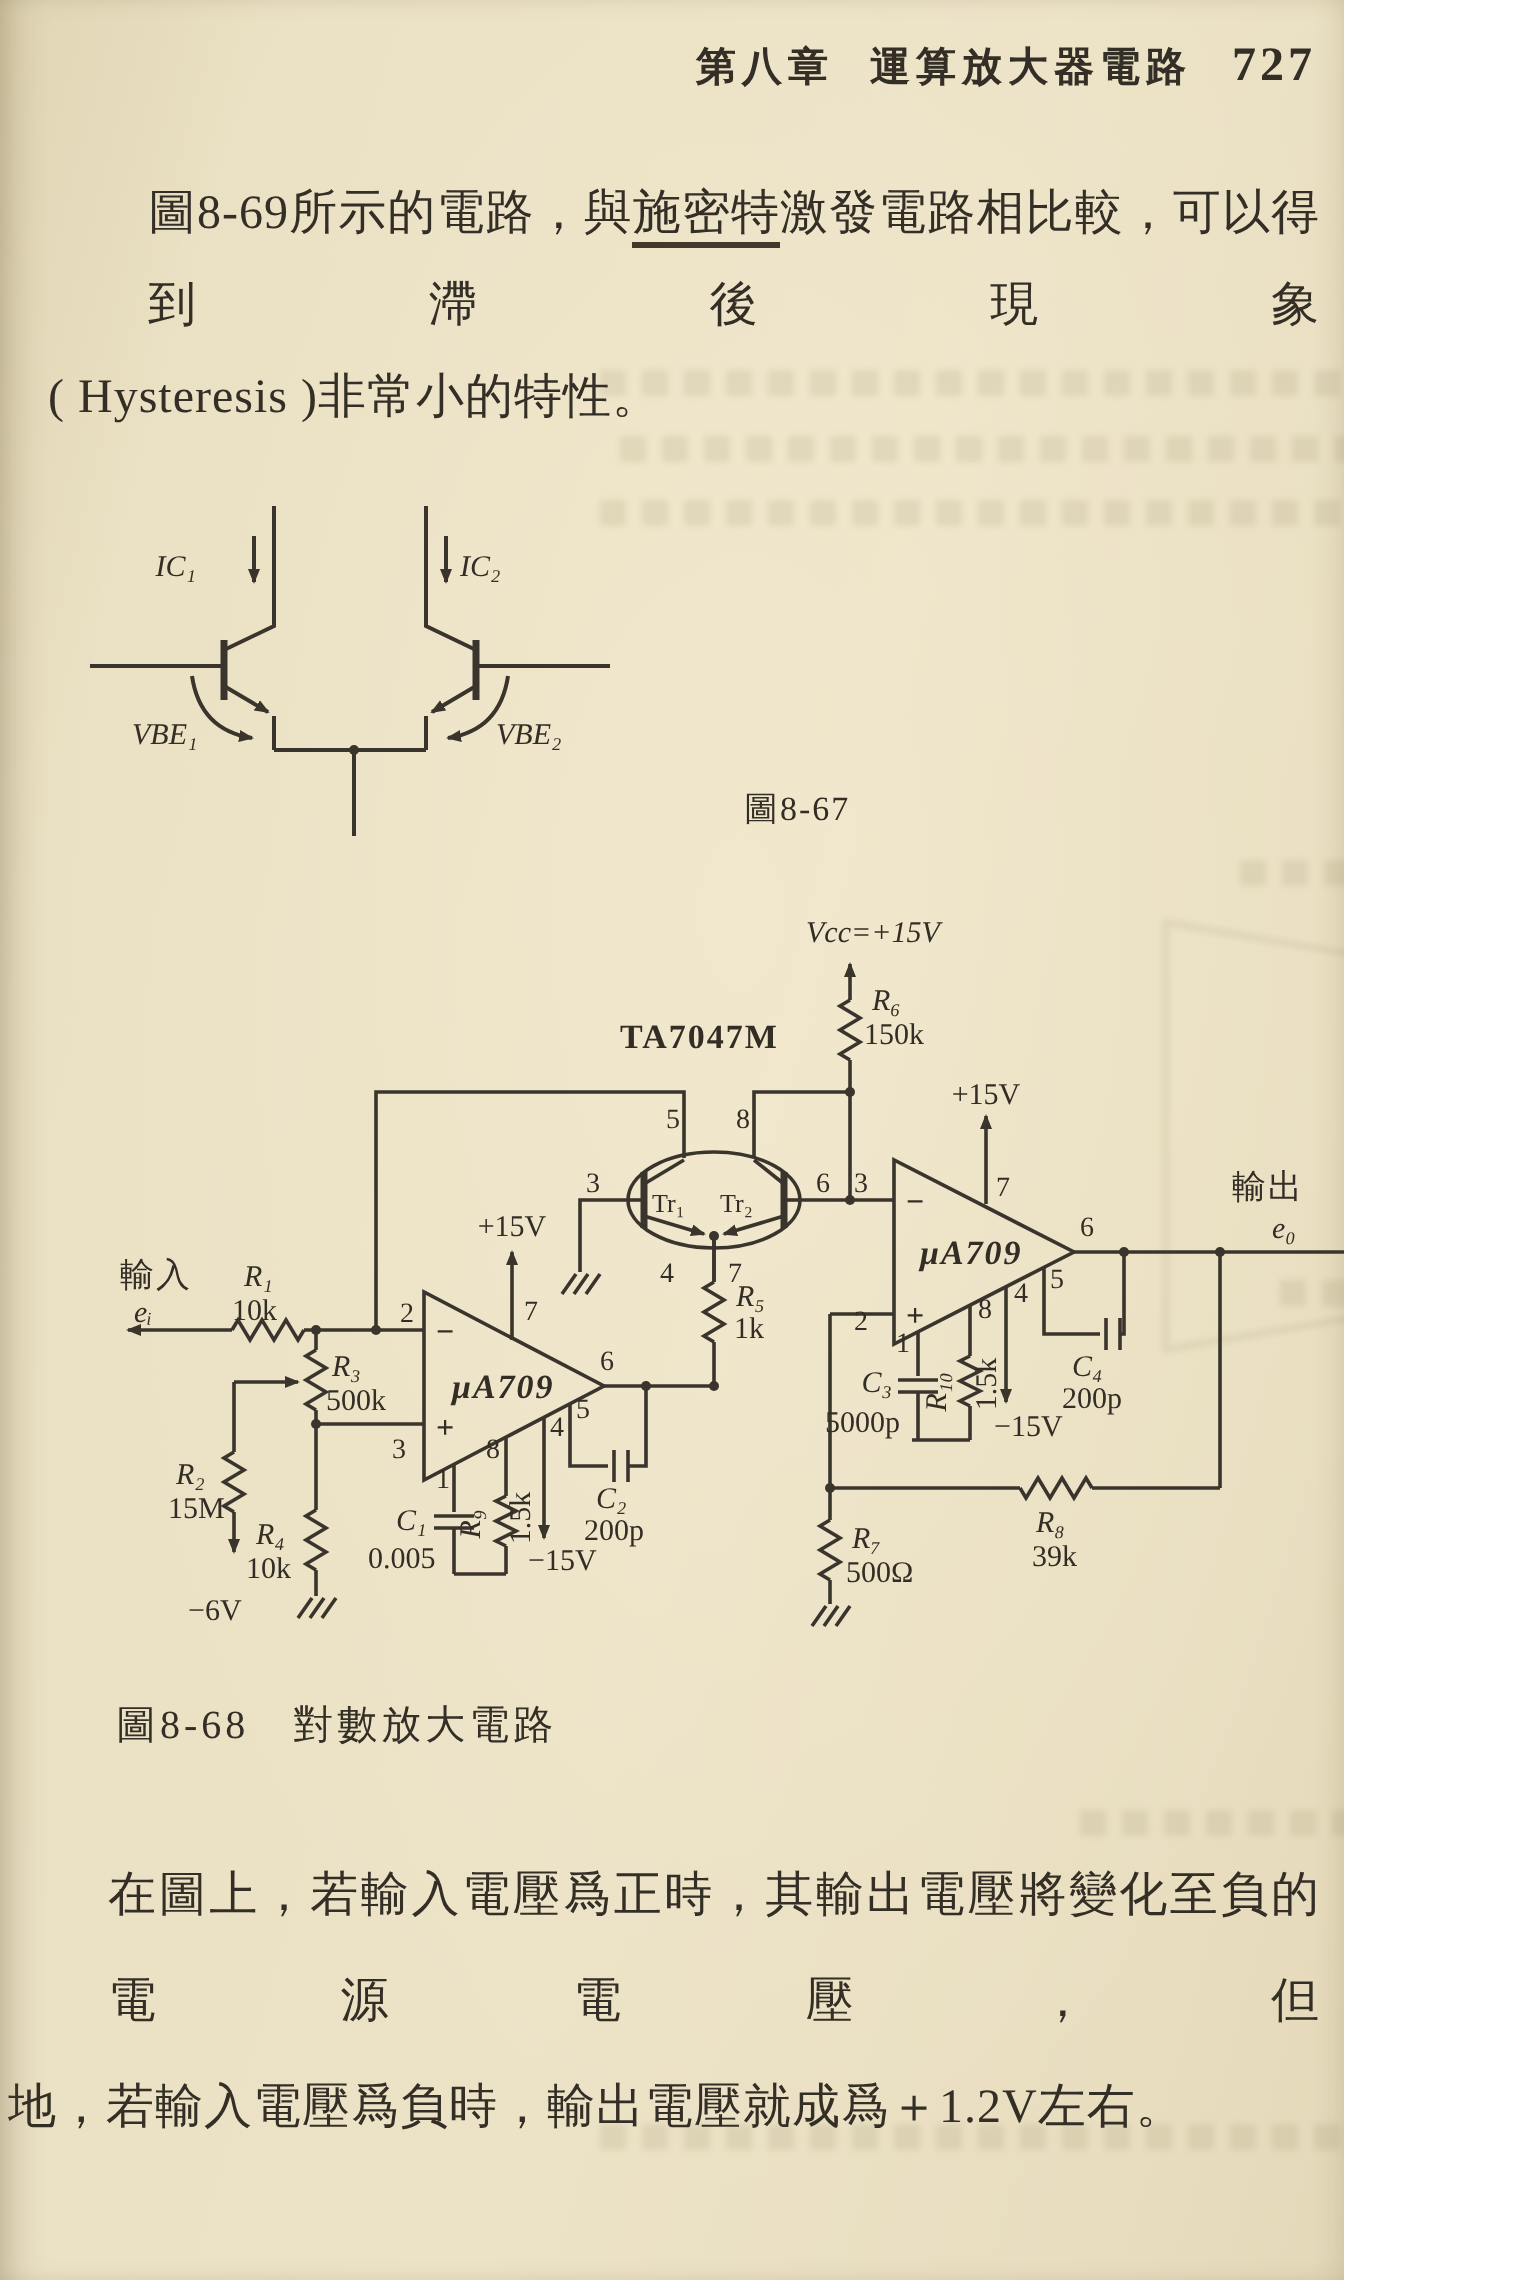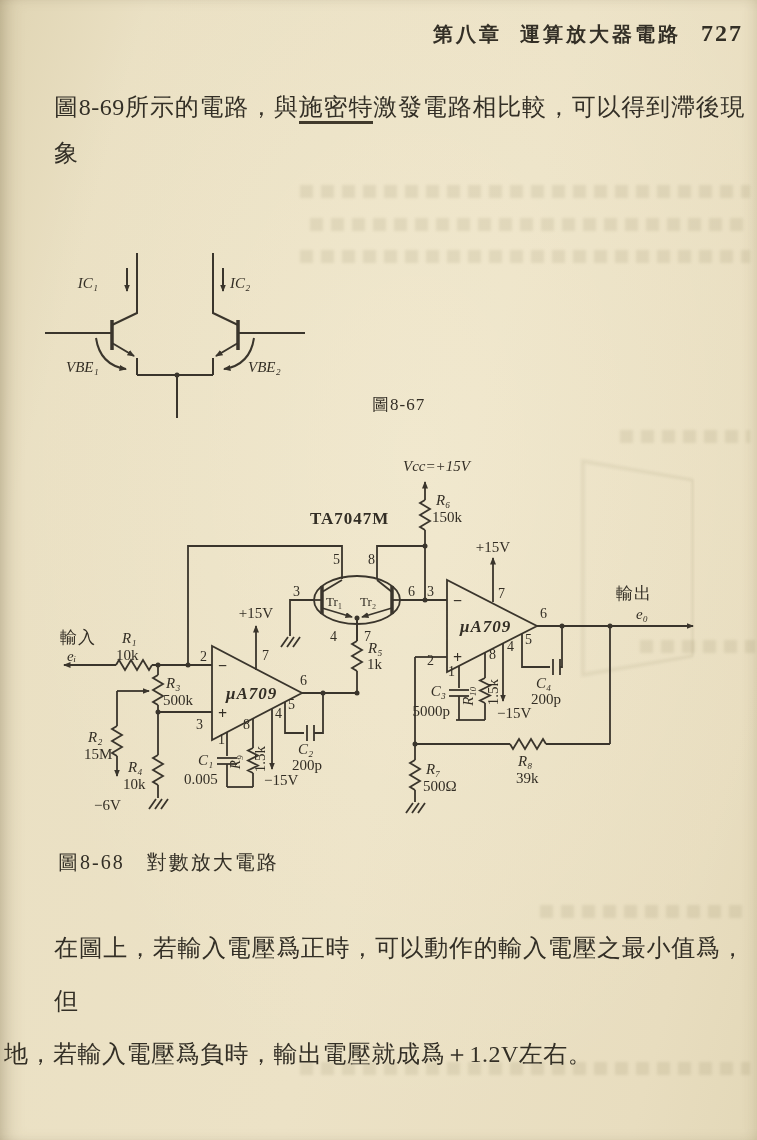--- a/index.html
+++ b/index.html
@@ -1,33 +1,33 @@
 <!DOCTYPE html>
 <html><head>
 <meta charset="utf-8">
 <style>
   html,body{margin:0;padding:0;}
   .page{
-    position:relative; width:757px; height:1140px; overflow:hidden;
+    position:relative; width:672px; height:1140px; overflow:hidden;
     background:
       radial-gradient(ellipse at 55% 40%, rgba(255,250,230,.25), rgba(0,0,0,0) 70%),
       linear-gradient(105deg,#e0d5b4 0%, #eae0c3 14%, #ece2c6 55%, #e8ddbf 88%, #e3d8b8 100%);
     font-family:"Liberation Serif","DejaVu Serif",serif;
     color:#332f26;
   }
   .page::after{content:""; position:absolute; inset:0; pointer-events:none;
     box-shadow: inset 14px 0 22px -14px rgba(90,75,40,.45), inset -8px 0 18px -12px rgba(90,75,40,.3);}
   .hdr{position:absolute; top:20px; right:14px; white-space:nowrap;}
   .hdr .ch{font-size:20px; letter-spacing:3px; font-weight:bold;}
   .hdr .pg{font-size:24px; font-weight:bold; margin-left:16px; letter-spacing:2px;}
   .para{position:absolute; left:4px; right:12px; font-size:24px; line-height:53px; letter-spacing:.5px; text-align:justify;}
   .para .ln{display:block;}
   .para .ln.full{text-align:justify; text-align-last:justify;}
   .para .ln.ind{padding-left:50px;}
-  #p1{top:84px; line-height:46px;}
+  #p1{top:84px; line-height:46px;margin-left:20px;}
   .ul{border-bottom:3px solid rgba(45,39,27,.9); padding-bottom:1px;}
   .cap{position:absolute; font-size:20px; letter-spacing:2px;text-align:center;}
   #cap68{left:58px; top:849px;}
   svg text{font-family:"Liberation Serif","DejaVu Serif",serif; fill:#332e25;}
   svg .it{font-style:italic; font-size:15px;}
   svg .val{font-size:15px;}
   svg .pin{font-size:14px;}
   svg .cjk{font-size:17px; letter-spacing:1px;}
   svg .big{font-size:17px; font-weight:bold; letter-spacing:1px;}
   svg .sgn{font-size:16px; font-weight:bold;}
@@ -50,20 +50,21 @@
   <div class="bleed stripe" style="left:540px;top:905px;width:210px"></div>
 
   <div class="hdr">
     <span class="ch">第八章</span>
     <span class="ch" style="margin-left:14px">運算放大器電路</span>
     <span class="pg">727</span>
   </div>
 
   <div class="para" id="p1">
     <span class="ln full ind"><span>圖8-69所示的電路，與</span><span class="ul">施密特</span><span>激發電路相比較，可以得到滯後現象</span></span>
+    <span class="ln">( Hysteresis )非常小的特性。</span>
   </div>
 
   <svg style="position:absolute;left:40px;top:246px" width="420" height="176" viewBox="0 0 420 176">
     <defs>
       <marker id="ah" markerWidth="9" markerHeight="8" refX="6.5" refY="3" orient="auto" markerUnits="userSpaceOnUse">
         <path d="M0,0 L7.5,3 L0,6 Z" fill="#3a352c"></path>
       </marker>
       <g id="gnd" stroke="#3a352c" stroke-width="1.8" fill="none">
         <path d="M0,0 v2 M-9,13 l7,-10 M-3,13 l7,-10 M3,13 l7,-10"></path>
       </g>
@@ -273,18 +274,18 @@
     <text class="val" x="447" y="280">−15V</text>
     <text class="it" x="468" y="328">R₈</text>
     <text class="val" x="466" y="345">39k</text>
     <text class="it" x="376" y="336">R₇</text>
     <text class="val" x="373" y="353">500Ω</text>
   </svg>
 
   <div class="cap" id="cap68">圖8-68　對數放大電路</div>
 
   <div class="para" style="top:922px">
-    <span class="ln full ind">在圖上，若輸入電壓爲正時，可以動作的輸入電壓之最小值爲，但</span>
+    <span class="ln full ind">在圖上，若輸入電壓爲正時，其輸出電壓將變化至負的電源電壓，但</span>
     <span class="ln">地，若輸入電壓爲負時，輸出電壓就成爲＋1.2V左右。</span>
   </div>
 
 
 </div>
 
 </body></html>

